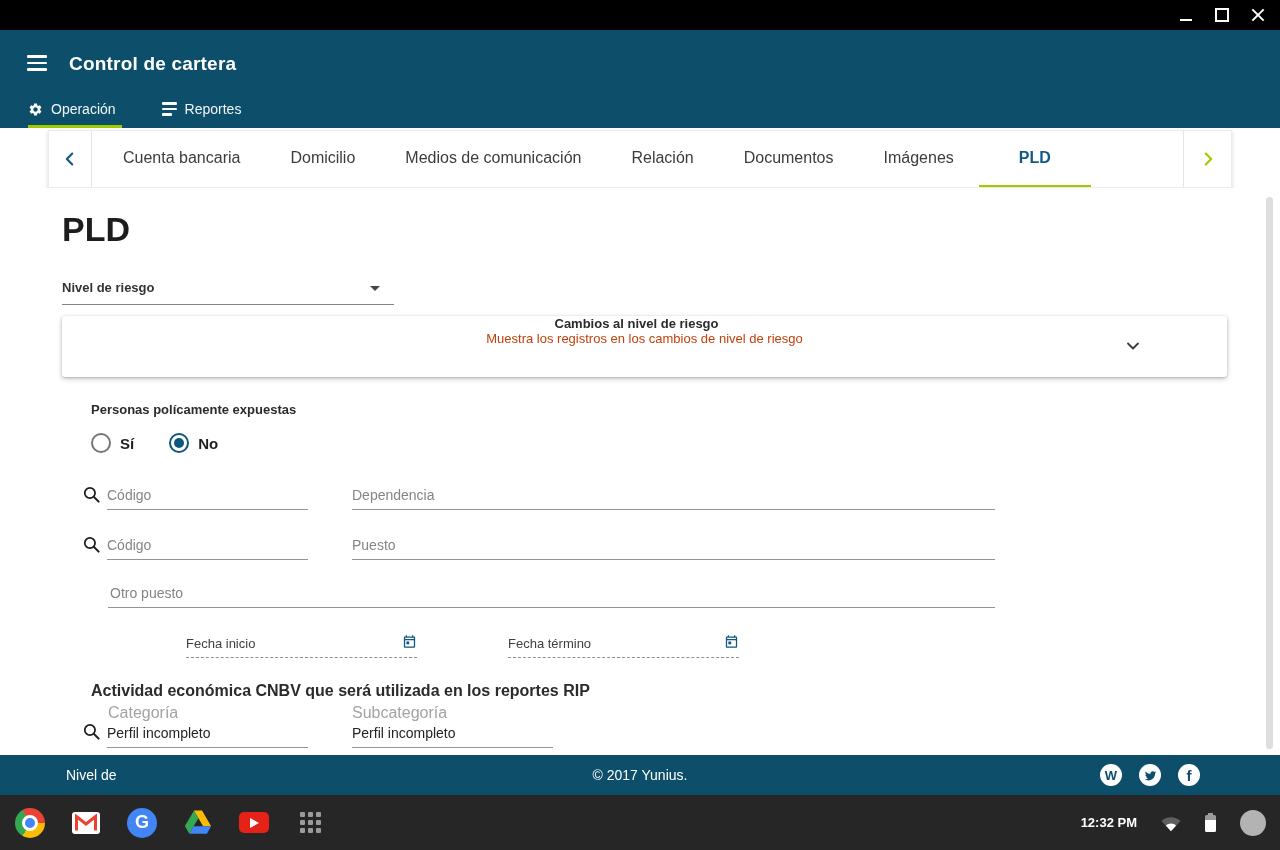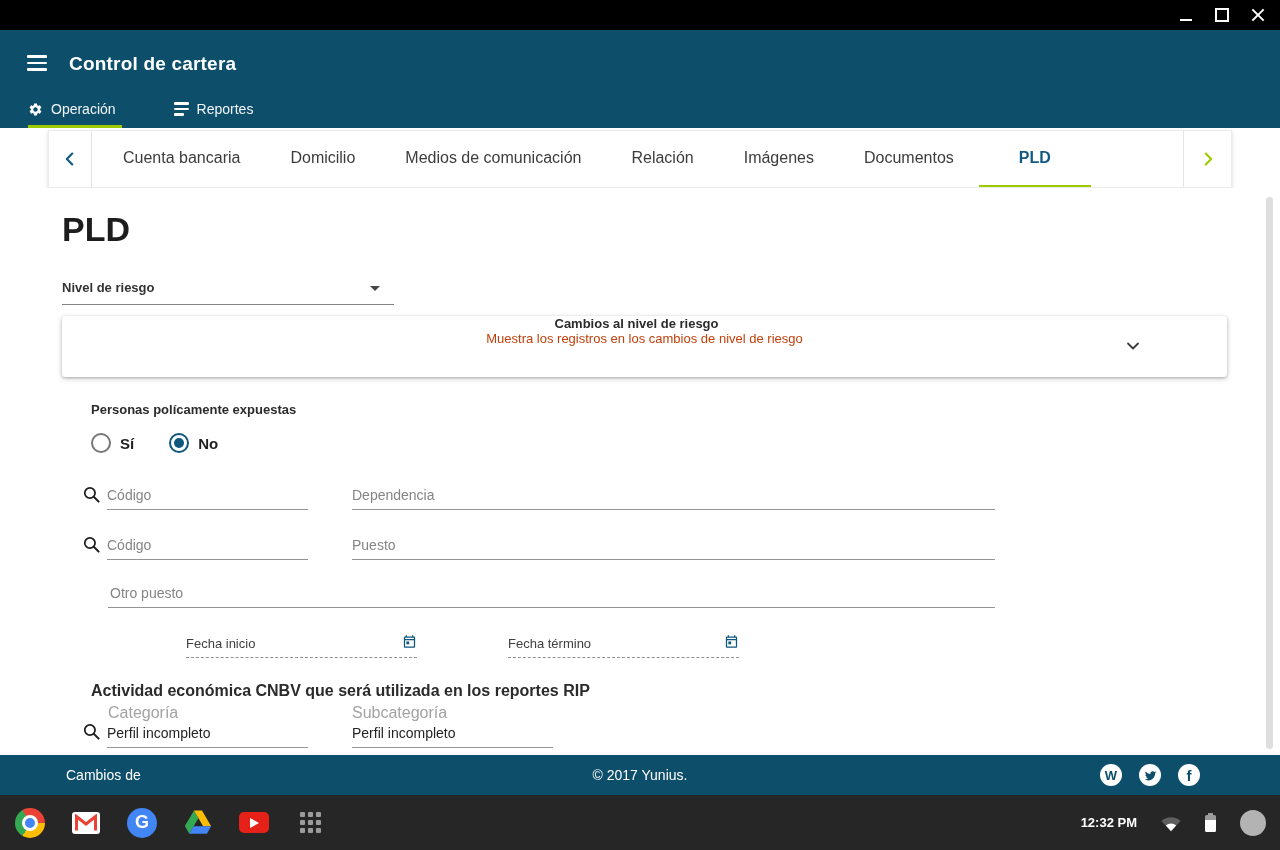--- a/index.html
+++ b/index.html
@@ -16,21 +16,21 @@
   .ic-close::before,.ic-close::after{content:"";position:absolute;left:-1px;top:6px;width:16px;height:2px;background:#fff;}
   .ic-close::before{transform:rotate(45deg);}
   .ic-close::after{transform:rotate(-45deg);}
 
   
   .app-header{position:absolute;left:0;top:30px;width:1280px;height:98px;background:#0d4e6b;color:#fff;}
   .header-top{display:flex;align-items:flex-start;gap:20px;padding:23px 0 0 25px;}
   .hamburger{display:flex;flex-direction:column;gap:4px;cursor:pointer;padding:2px;}
   .hamburger span{width:20px;height:2.5px;background:#fff;border-radius:1px;}
   .app-title{font-size:19px;font-weight:bold;letter-spacing:.2px;}
-  .header-nav{position:absolute;left:28px;bottom:0;display:flex;gap:52px;}
+  .header-nav{position:absolute;left:28px;bottom:0;display:flex;gap:40px;}
   .nav-item{display:flex;align-items:center;gap:8px;font-size:14px;padding:0 6px 8px 0;
             border-bottom:3px solid transparent;cursor:pointer;color:#f2f6f8;}
   .nav-item.active{border-bottom-color:#9ecb00;}
   .list-icon{display:flex;flex-direction:column;gap:3px;}
   .list-icon span{height:2.5px;background:#fff;border-radius:1px;}
   .list-icon span:nth-child(1){width:15px;}
   .list-icon span:nth-child(2){width:15px;}
   .list-icon span:nth-child(3){width:10px;}
 
   
@@ -170,22 +170,22 @@
     <div class="pager pager-left">
       <svg width="18" height="18" viewBox="0 0 20 20">
           <polyline points="12.5,4 6.5,10 12.5,16" fill="none" stroke="#135a83" stroke-width="2.4" stroke-linecap="round" stroke-linejoin="round"></polyline>
         </svg>
     </div>
     <div class="tabs">
       <div class="tab">Cuenta bancaria</div>
       <div class="tab">Domicilio</div>
       <div class="tab">Medios de comunicación</div>
       <div class="tab">Relación</div>
+      <div class="tab">Documentos</div>
       <div class="tab">Imágenes</div>
-      <div class="tab">Documentos</div>
       <div class="tab active">PLD</div>
     </div>
     <div class="pager pager-right">
       <svg width="18" height="18" viewBox="0 0 20 20">
           <polyline points="7.5,4 13.5,10 7.5,16" fill="none" stroke="#9ecb00" stroke-width="2.4" stroke-linecap="round" stroke-linejoin="round"></polyline>
         </svg>
     </div>
   </div>
 
   <div class="content">
@@ -269,21 +269,21 @@
     </div>
     <div class="mat-input" style="left:352px;top:534px;width:201px">
       <span class="value-text">Perfil incompleto</span>
     </div>
 
     <div class="scrollbar"></div>
   </div>
 
   <div class="footer">
     <span class="footer-copy">© 2017 Yunius.</span>
-    <span class="footer-about">Cambios de</span>
+    <span class="footer-about">Nivel de</span>
     <div class="footer-social">
       <div class="soc">
           <span class="soc-letter">W</span>
         </div>
       <div class="soc">
         <svg width="13" height="13" viewBox="0 0 24 24">
             <path fill="#0d4e6b" d="M22.46 6c-.77.35-1.6.58-2.46.69.88-.53 1.56-1.37 1.88-2.38-.83.5-1.75.85-2.72 1.05C18.37 4.5 17.26 4 16 4c-2.35 0-4.27 1.92-4.27 4.29 0 .34.04.67.11.98C8.28 9.09 5.11 7.38 3 4.79c-.37.63-.58 1.37-.58 2.15 0 1.49.75 2.81 1.91 3.56-.71 0-1.37-.2-1.95-.5v.03c0 2.08 1.48 3.82 3.44 4.21a4.22 4.22 0 0 1-1.93.07 4.28 4.28 0 0 0 4 2.98 8.52 8.52 0 0 1-5.33 1.84c-.34 0-.68-.02-1.02-.06C3.44 20.29 5.7 21 8.12 21 16 21 20.33 14.46 20.33 8.79c0-.19 0-.37-.01-.56.84-.6 1.56-1.36 2.14-1.93z"></path>
           </svg>
       </div>
       <div class="soc">

